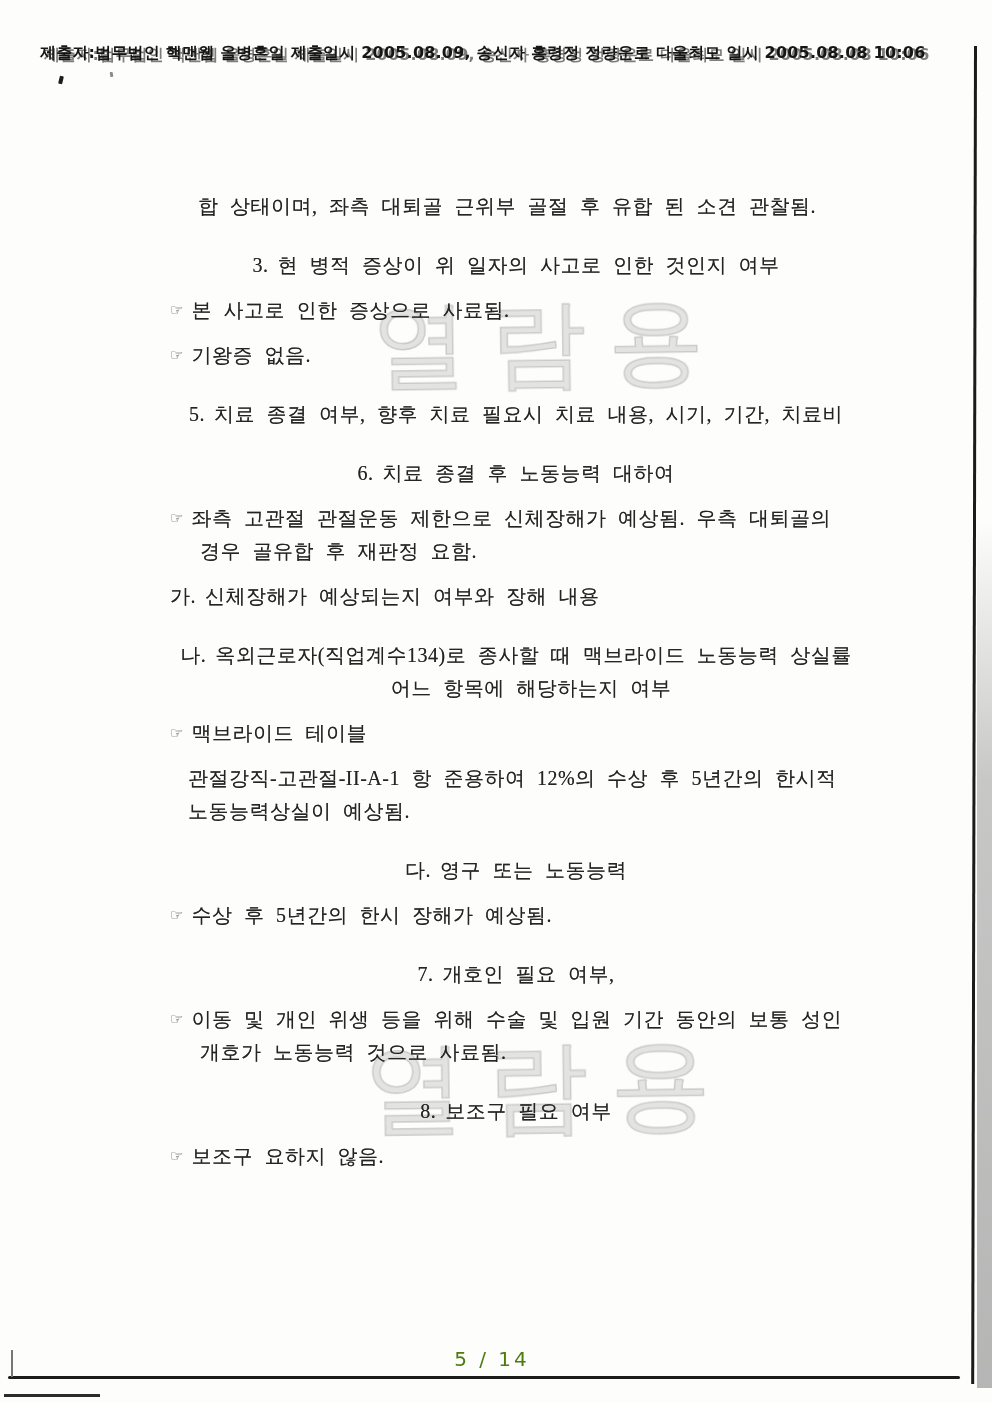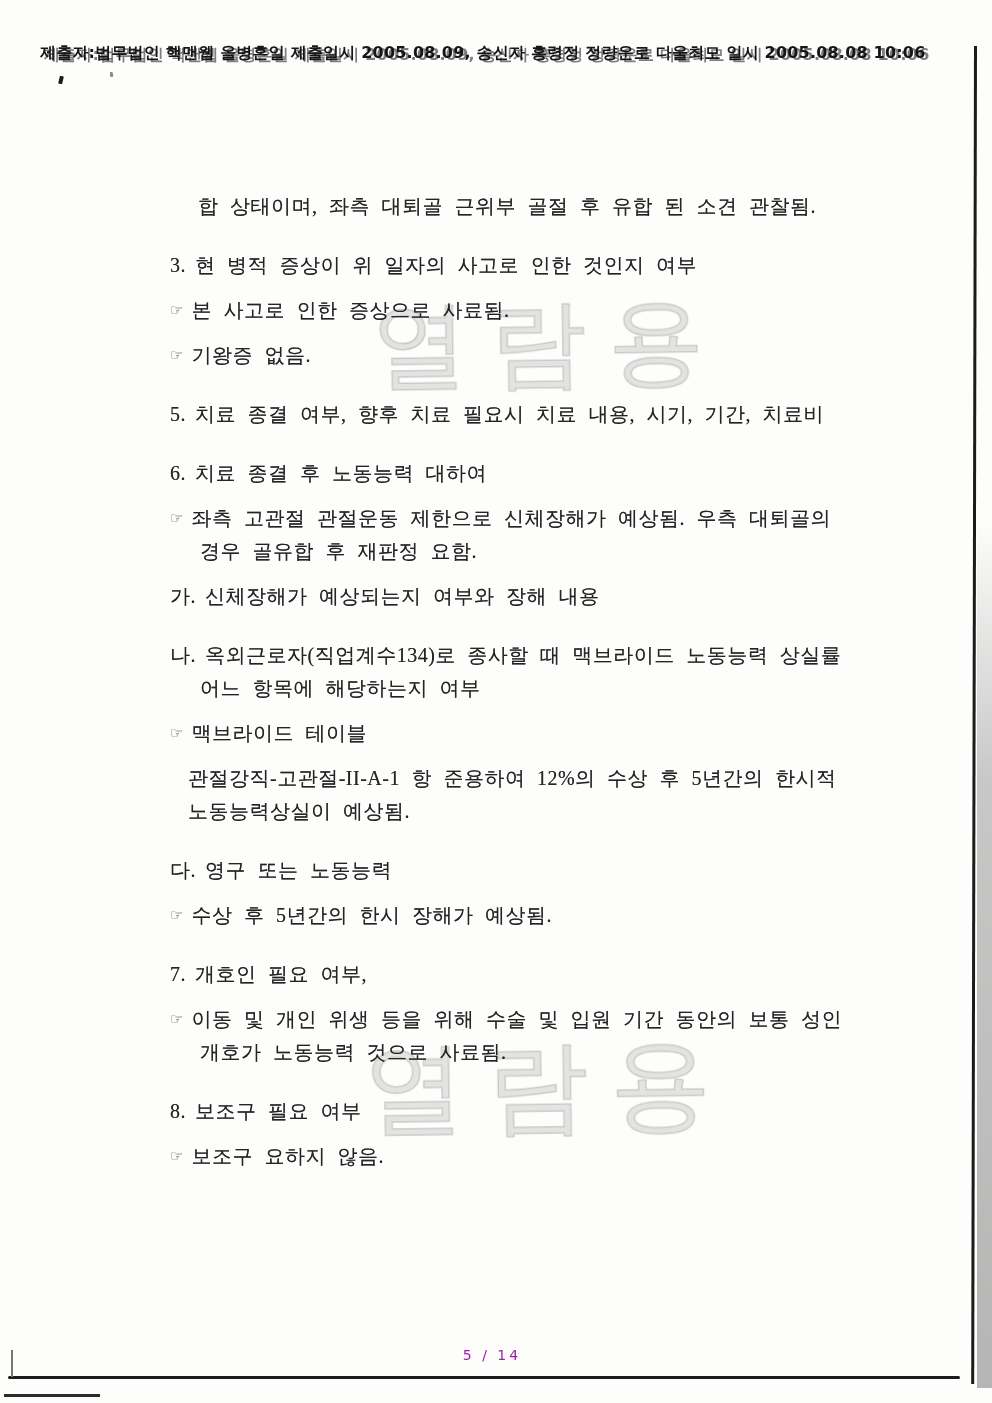--- a/index.html
+++ b/index.html
@@ -39,32 +39,32 @@
   
   .content{
     position:absolute;top:178px;left:158px;width:716px;z-index:2;
     font-size:20px;line-height:33px;color:#242424;
     letter-spacing:0.5px;word-spacing:6px;
     text-shadow:0 0 0.5px rgba(20,20,20,0.55);
   }
   .blk{margin:12px;padding-left:30px;text-indent:-30px;}
   .blk.cont{padding-left:28px;text-indent:0;}
   .blk.cont2{padding-left:18px;text-indent:0;}
-  .blk.gap{margin-top:26px;}
+  .blk.gap{margin-top:26px;text-align:center;}
   .marker{margin-right:9px;}
   .hand{
     font-size:15px;color:#4d4d4d;letter-spacing:0;word-spacing:0;
     margin-right:8px;vertical-align:2px;text-shadow:none;
   }
 
   
   .page-number{
     position:absolute;top:1347px;left:0;width:984px;text-align:center;z-index:2;
     font-family:"DejaVu Sans","Liberation Sans",sans-serif;
-    font-size:14px;letter-spacing:3px;color:#a21caf;
+    font-size:20px;letter-spacing:3px;color:#4d7c0f;
   }
   .bottom-line{position:absolute;left:8px;top:1376px;width:952px;height:3px;background:#1c1c1c;border-radius:2px;}
   .bottom-line2{position:absolute;left:4px;top:1394px;width:96px;height:3px;background:#2b2b2b;}
   .left-tick{position:absolute;left:11px;top:1350px;width:2px;height:27px;background:#777;}
   .right-line{position:absolute;left:974px;top:46px;width:2.5px;height:1338px;background:#1b1b1b;transform:rotate(0.12deg);transform-origin:top center;}
   .right-band{
     position:absolute;left:977px;top:520px;width:15px;height:868px;
     background:linear-gradient(to bottom,rgba(120,120,120,0),rgba(125,125,125,0.42) 30%,rgba(110,110,110,0.5));
   }
 </style>

